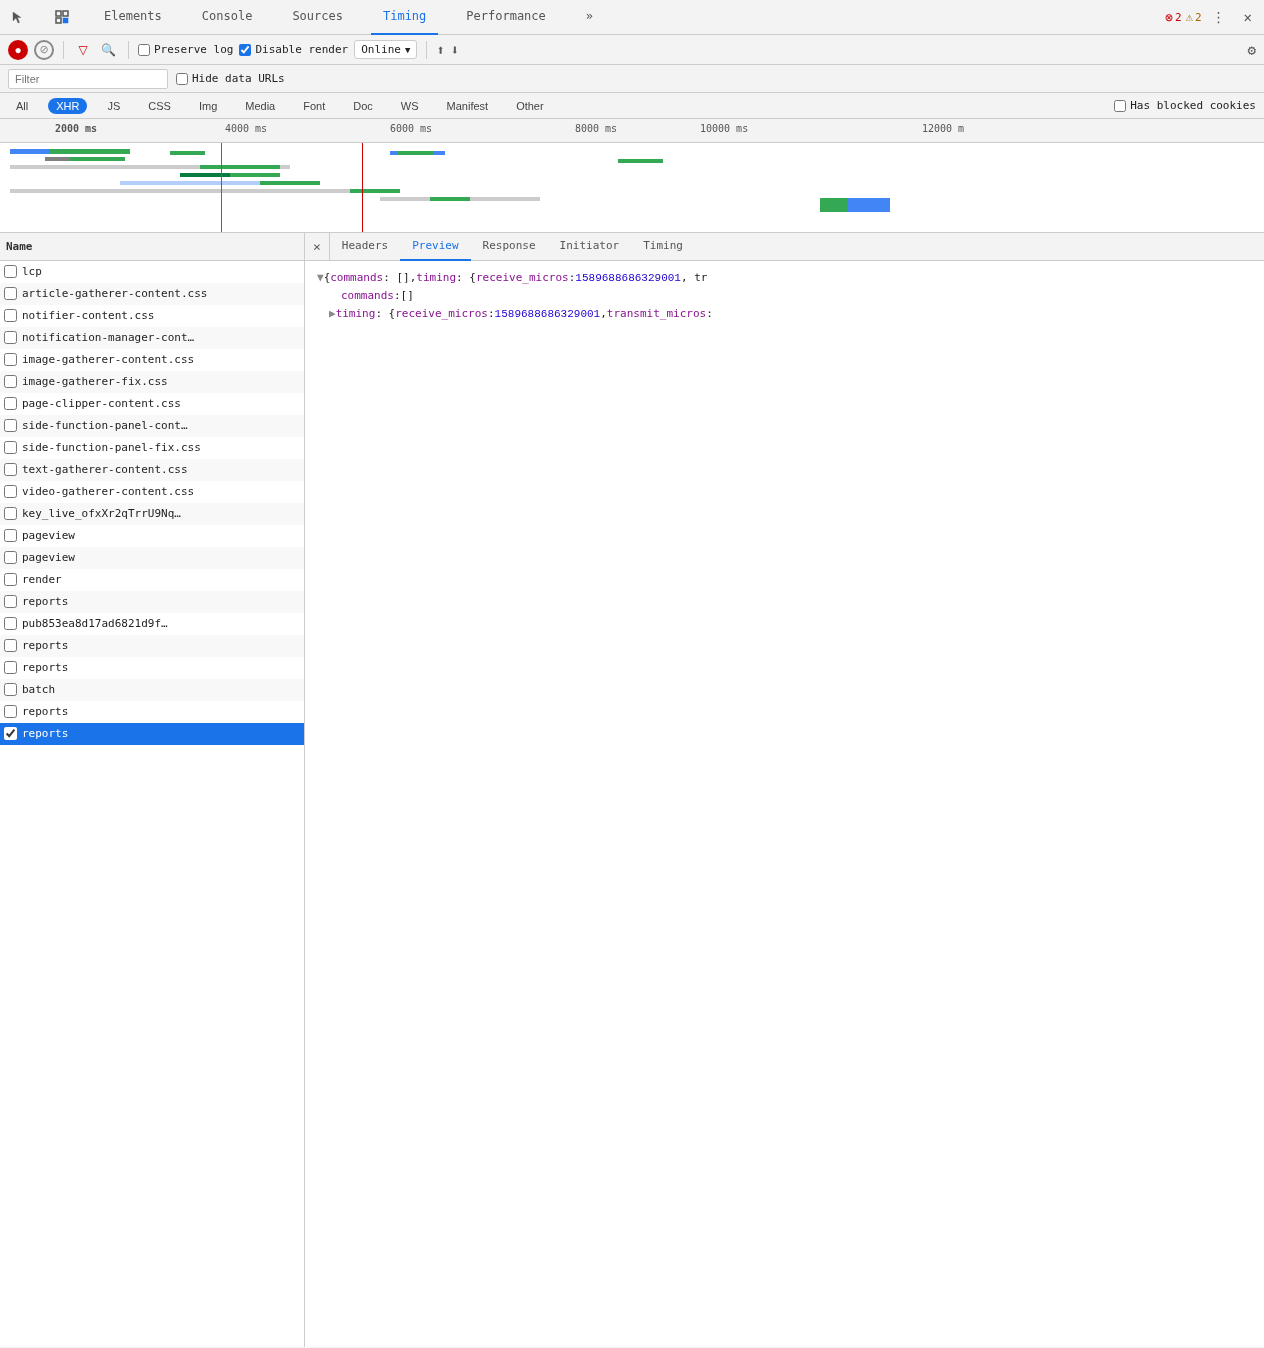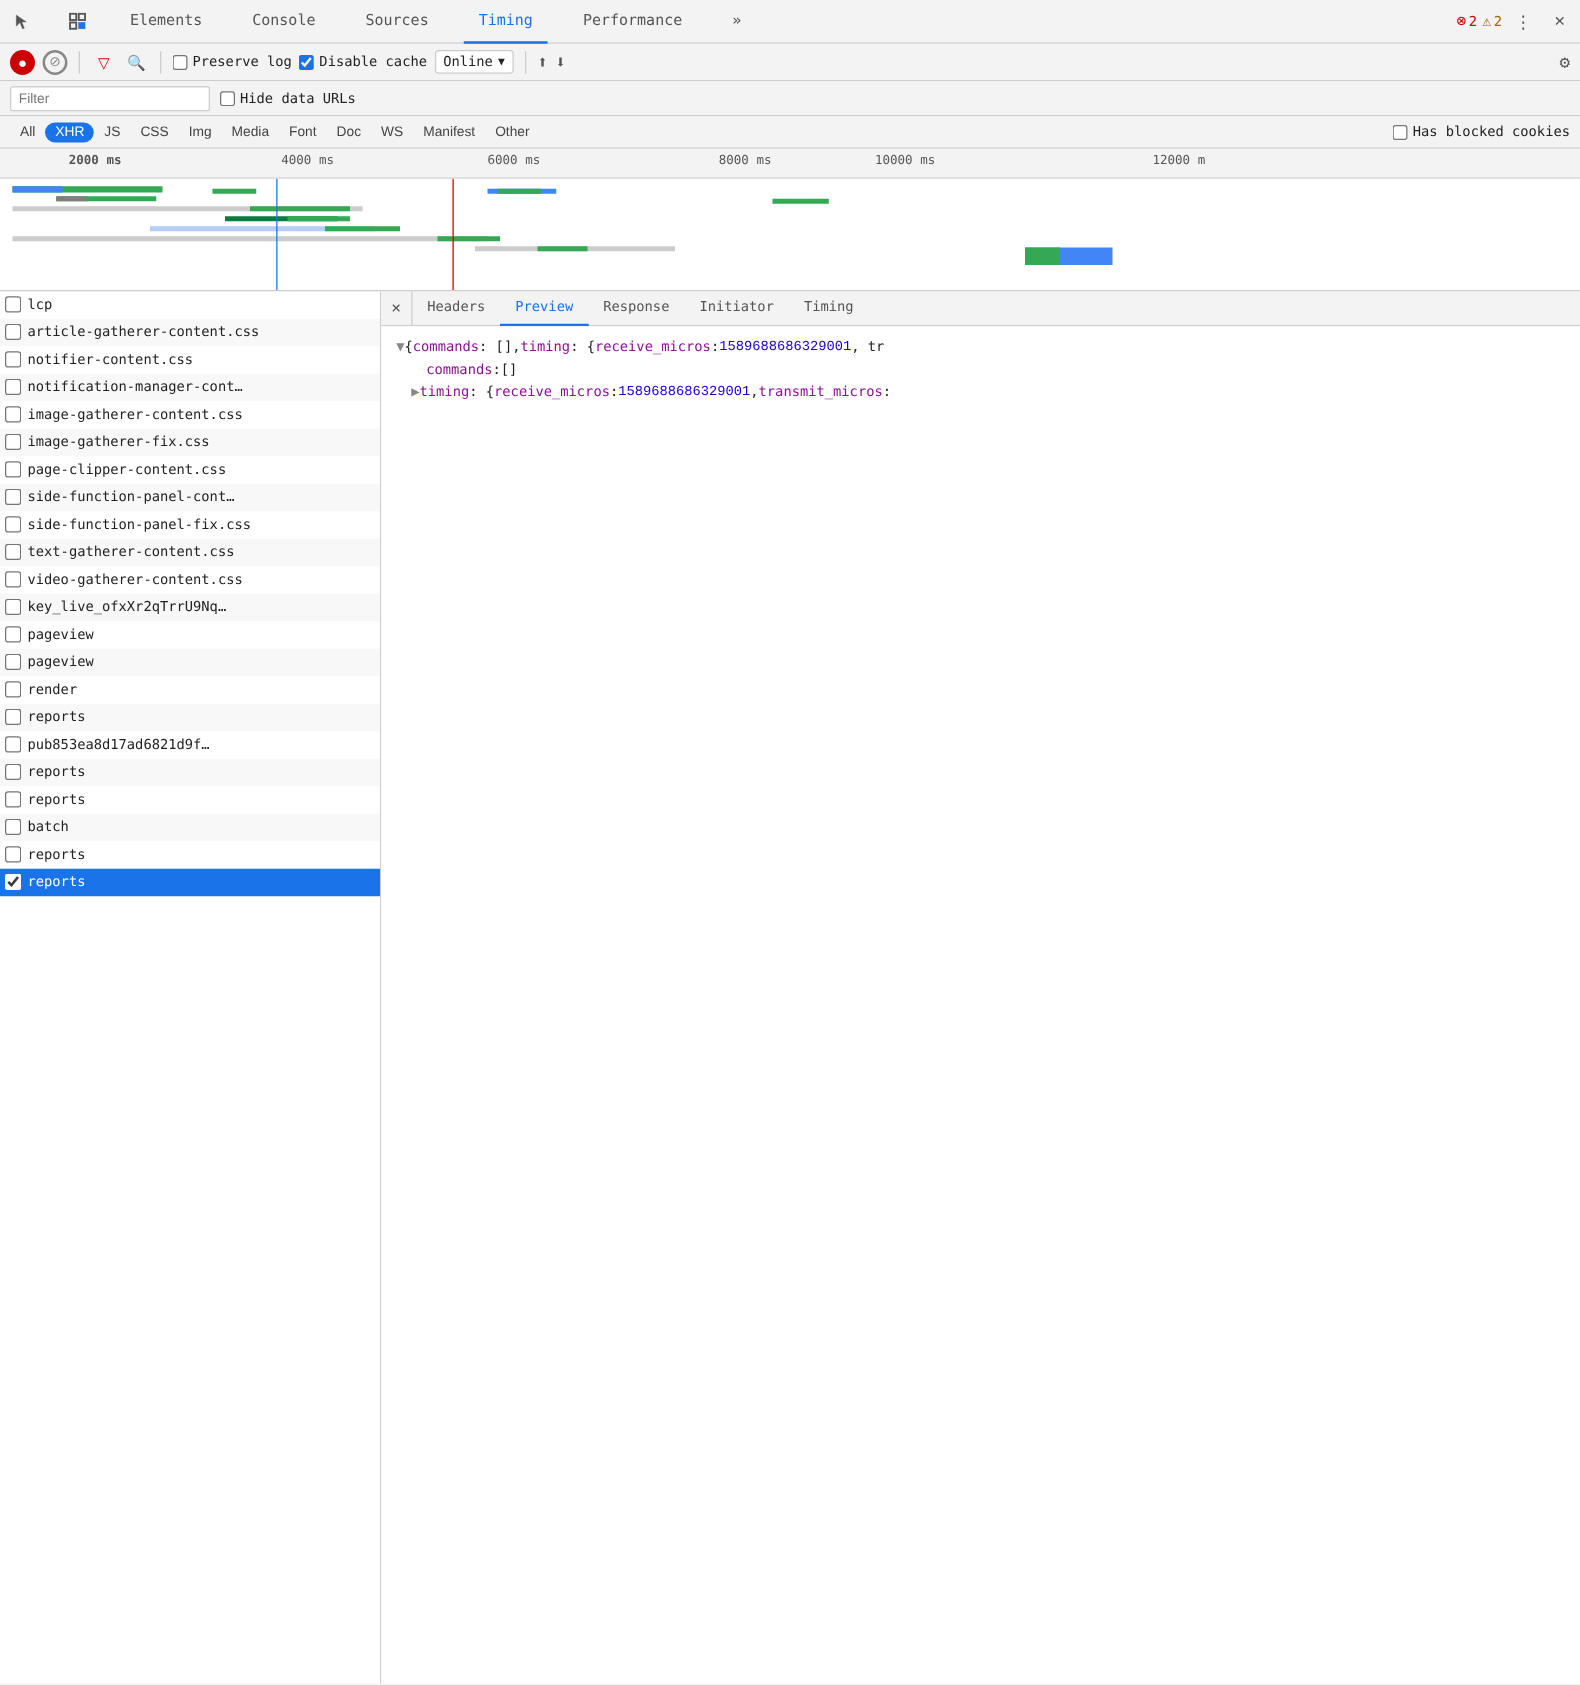--- a/index.html
+++ b/index.html
@@ -75,21 +75,21 @@
     }
     .filter-input {
       width: 160px; height: 20px;
       border: 1px solid #ccc; border-radius: 2px;
       padding: 0 6px; font-size: 11px;
       outline: none;
     }
 
     
     .type-bar {
-      display: flex; align-items: center; gap: 0;
+      display: flex; align-items: center; gap: 12px;
       background: #f3f3f3;
       border-bottom: 1px solid #ccc;
       height: 26px;
       padding: 0 8px;
     }
     .type-btn {
       padding: 2px 8px;
       cursor: pointer;
       font-size: 11px;
       border-radius: 2px;
@@ -260,21 +260,21 @@
   <div class="toolbar-divider"></div>
   <button class="toolbar-btn filter" style="font-size:12px;">▽</button>
   <button class="toolbar-btn search" style="font-size:12px;">🔍</button>
   <div class="toolbar-divider"></div>
   <label class="toolbar-checkbox">
     <input type="checkbox" style="width: 12px; height: 12px;">
     <span>Preserve log</span>
   </label>
   <label class="toolbar-checkbox">
     <input type="checkbox" checked="" style="width: 12px; height: 12px; accent-color: rgb(26, 115, 232);">
-    <span>Disable cache</span>
+    <span>Disable render</span>
   </label>
   <div class="toolbar-select">
     <span>Online</span>
     <span style="font-size:9px;">▼</span>
   </div>
   <div class="toolbar-divider"></div>
   <span class="upload-btn">⬆</span>
   <span class="download-btn">⬇</span>
   <span class="settings-btn">⚙</span>
 </div>
@@ -347,20 +347,23 @@
 
   <div style="position:absolute;left:820px;top:55px;width:70px;height:14px;background:#4285f4;"></div>
   <div style="position:absolute;left:820px;top:55px;width:28px;height:14px;background:#34a853;"></div>
 
   <div style="position:absolute;left:618px;top:16px;width:45px;height:4px;background:#34a853;"></div>
 </div>
 
 <div class="main">
 
   <div class="file-list">
+    <div class="file-list-header">
+      <span>Name</span>
+    </div>
 
   <div class="file-item">
         <input type="checkbox" class="file-checkbox" style="accent-color: rgb(26, 115, 232); width: 13px; height: 13px; margin-right: 5px; flex-shrink: 0;">
         <span class="file-name">lcp</span>
       </div>
       <div class="file-item alt">
         <input type="checkbox" class="file-checkbox" style="accent-color: rgb(26, 115, 232); width: 13px; height: 13px; margin-right: 5px; flex-shrink: 0;">
         <span class="file-name">article-gatherer-content.css</span>
       </div>
       <div class="file-item">

